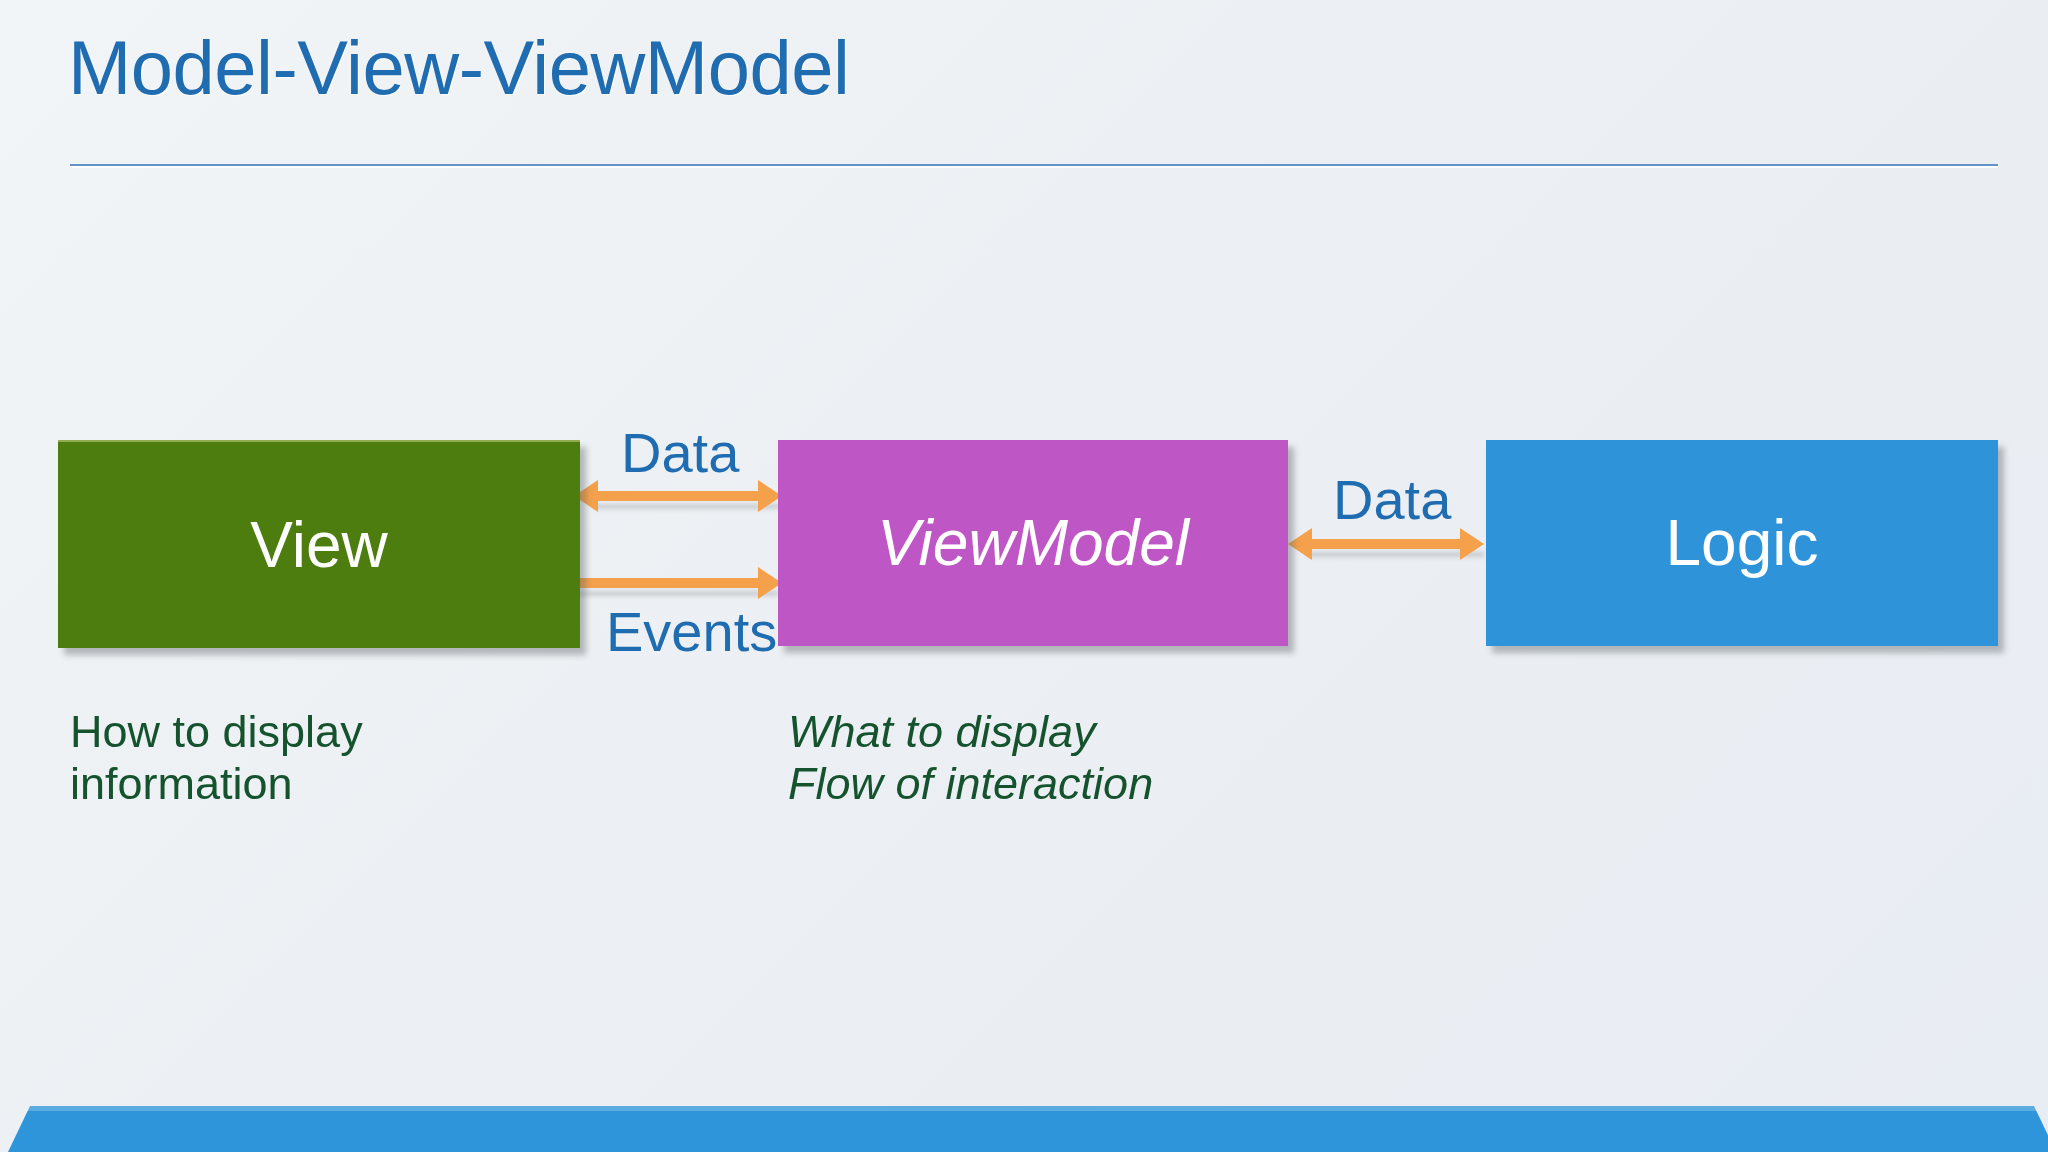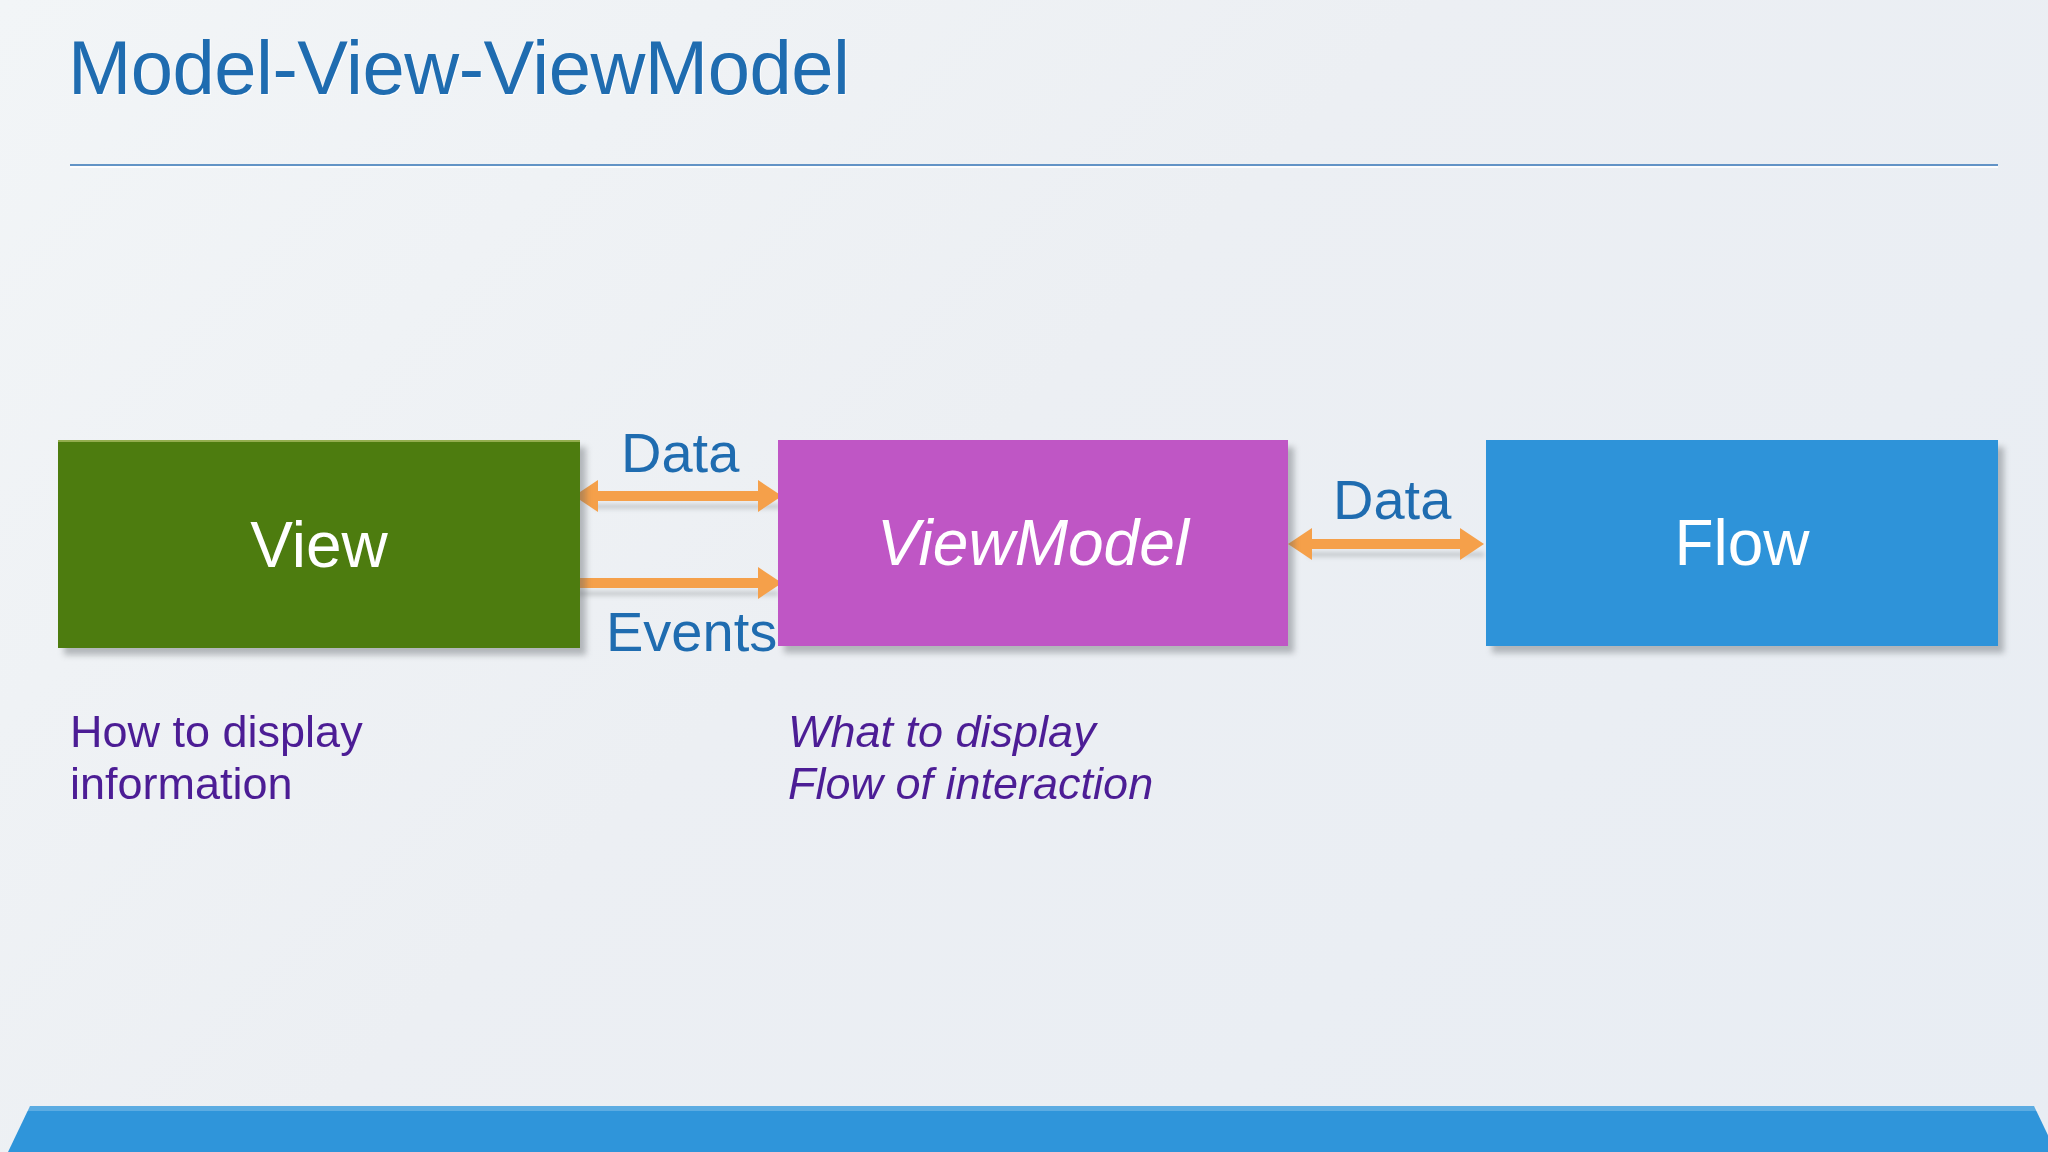--- a/index.html
+++ b/index.html
@@ -135,21 +135,21 @@
     z-index: 5;
   }
   .label-data-vvm   { left: 613px;  top: 425px; }
   .label-events-vvm { left: 598px;  top: 604px; }
   .label-data-vmm   { left: 1325px; top: 472px; }
 
   
   .caption {
     position: absolute;
     top: 706px;
-    color: #4c1d95;
+    color: #14532d;
     font-size: 45px;
     line-height: 1.16;
     white-space: pre-line;
   }
   .caption-view       { left: 62px;   width: 560px; }
   .caption-viewmodel  { left: 780px;  width: 600px; font-style: italic; }
   .caption-model      { left: 1500px; width: 520px; }
 
   
   .bottom-bar {
@@ -191,21 +191,21 @@
   <div class="arrow-label label-events-vvm">Events</div>
   <div class="arrow-label label-data-vmm">Data</div>
 
   <div class="box box-view">
     <span>View</span>
   </div>
   <div class="box box-viewmodel">
     <span>ViewModel</span>
   </div>
   <div class="box box-model">
-    <span>Flow</span>
+    <span>Logic</span>
   </div>
 
   <div class="caption caption-view">How to display
 information</div>
   <div class="caption caption-viewmodel">What to display
 Flow of interaction</div>
 
   <div class="bottom-bar"></div>
   <div class="bottom-bar-highlight"></div>
 

